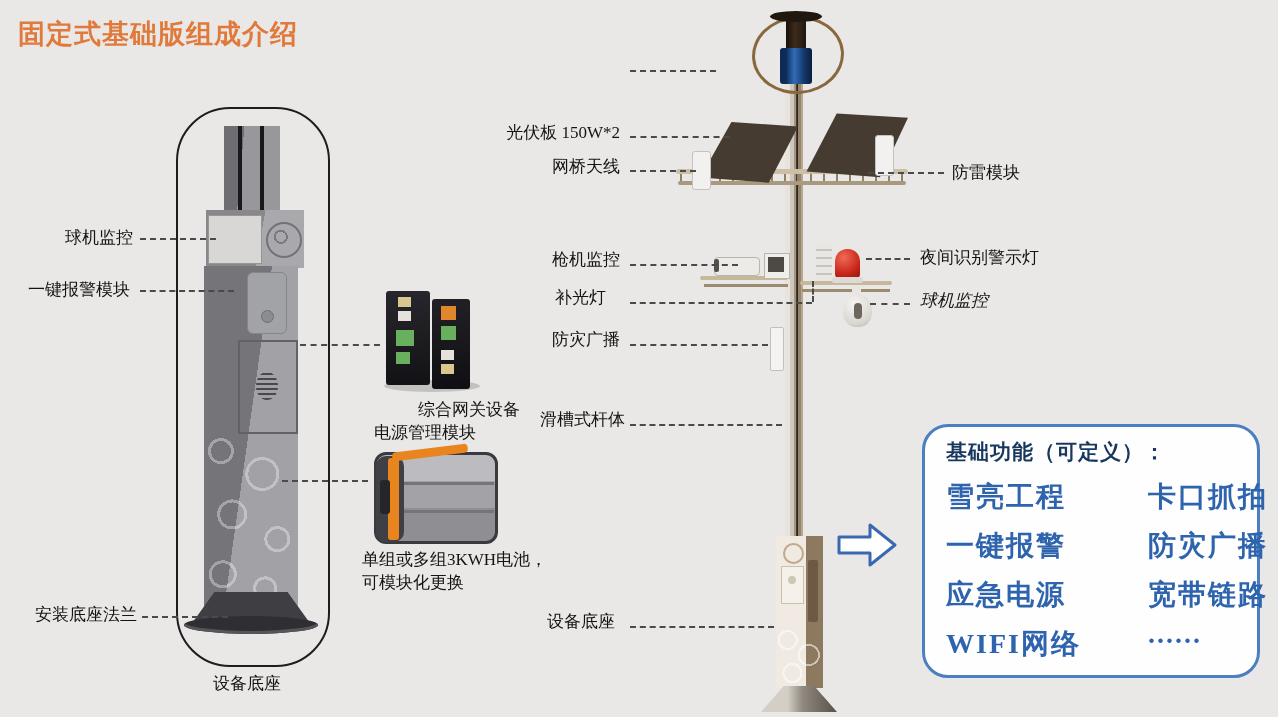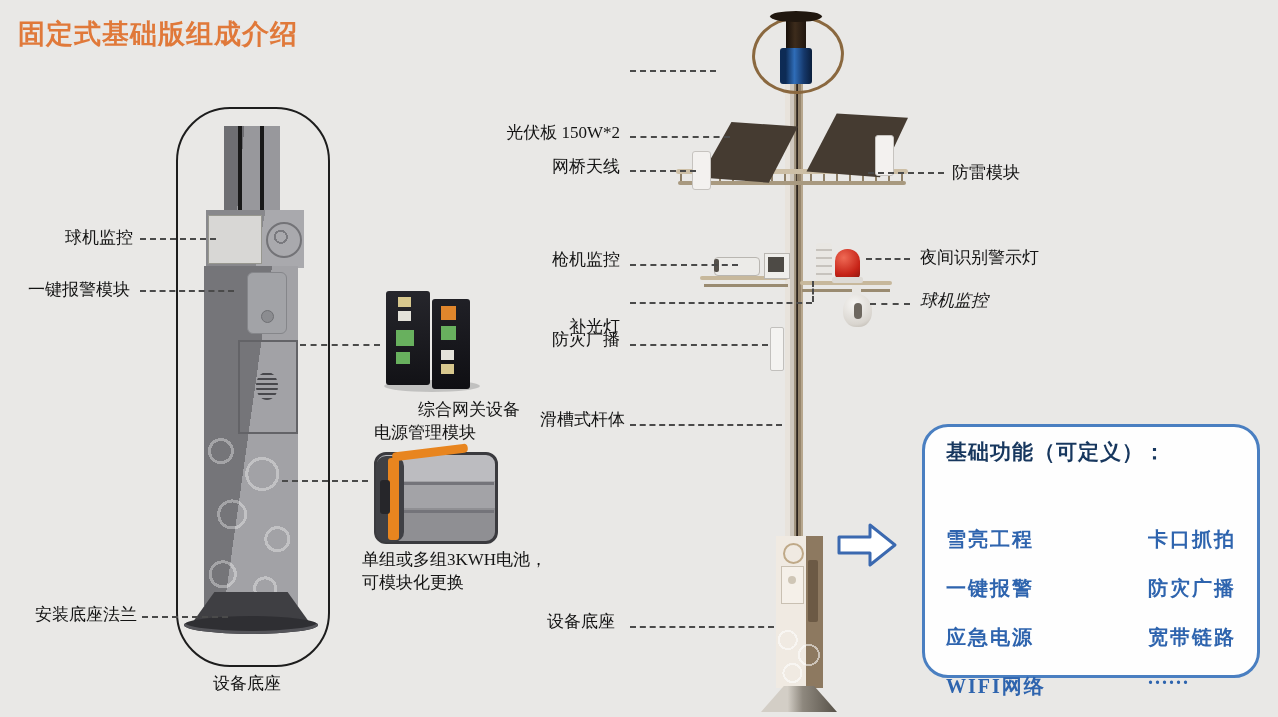--- a/index.html
+++ b/index.html
@@ -23,21 +23,21 @@
     radial-gradient(circle at 20% 82%, transparent 11px, rgba(255,255,255,.34) 11px 14px, transparent 14px),
     radial-gradient(circle at 65% 90%, transparent 9px, rgba(255,255,255,.34) 9px 12px, transparent 12px);}
   .swirl-light{background-image:
     radial-gradient(circle at 25% 20%, transparent 8px, rgba(255,255,255,.55) 8px 10px, transparent 10px),
     radial-gradient(circle at 70% 45%, transparent 9px, rgba(255,255,255,.55) 9px 11px, transparent 11px),
     radial-gradient(circle at 35% 75%, transparent 8px, rgba(255,255,255,.55) 8px 10px, transparent 10px);}
   
   .fnbox{position:absolute;left:922px;top:424px;width:338px;height:254px;background:#fefefe;
          border:3px solid #4a7fc1;border-radius:26px;box-sizing:border-box;}
   .fnhead{position:absolute;left:946px;top:438px;font-weight:bold;font-size:21px;color:#17375e;letter-spacing:1px;}
-  .fnitem{position:absolute;font-weight:bold;font-size:20px;color:#2e64ae;letter-spacing:2px;white-space:nowrap;margin-top:48px;}
+  .fnitem{position:absolute;font-weight:bold;font-size:28px;color:#2e64ae;letter-spacing:2px;white-space:nowrap;}
 </style>
 </head>
 <body>
 
 <div id="canvas">
 
   <div class="title">固定式基础版组成介绍</div>
 
   <div class="outline"></div>
 
@@ -161,21 +161,21 @@
 
   <div class="lbl r" style="left:420px;top:122px;width:200px;">光伏板 150W*2</div>
   <div class="dash" style="left:630px;top:136px;width:100px;"></div>
 
   <div class="lbl r" style="left:450px;top:156px;width:170px;">网桥天线</div>
   <div class="dash" style="left:630px;top:170px;width:66px;"></div>
 
   <div class="lbl r" style="left:450px;top:249px;width:170px;">枪机监控</div>
   <div class="dash" style="left:630px;top:264px;width:108px;"></div>
 
-  <div class="lbl r" style="left:450px;top:287px;width:170px;margin-top:29px;">补光灯</div>
+  <div class="lbl r" style="left:436px;top:287px;width:170px;">补光灯</div>
   <div class="dash" style="left:630px;top:302px;width:182px;"></div>
   <div class="vdash" style="left:812px;top:281px;height:21px;"></div>
 
   <div class="lbl r" style="left:450px;top:329px;width:170px;">防灾广播</div>
   <div class="dash" style="left:630px;top:344px;width:138px;"></div>
 
   <div class="lbl r" style="left:450px;top:409px;width:175px;">滑槽式杆体</div>
   <div class="dash" style="left:630px;top:424px;width:152px;"></div>
 
   <div class="lbl r" style="left:450px;top:611px;width:165px;">设备底座</div>

